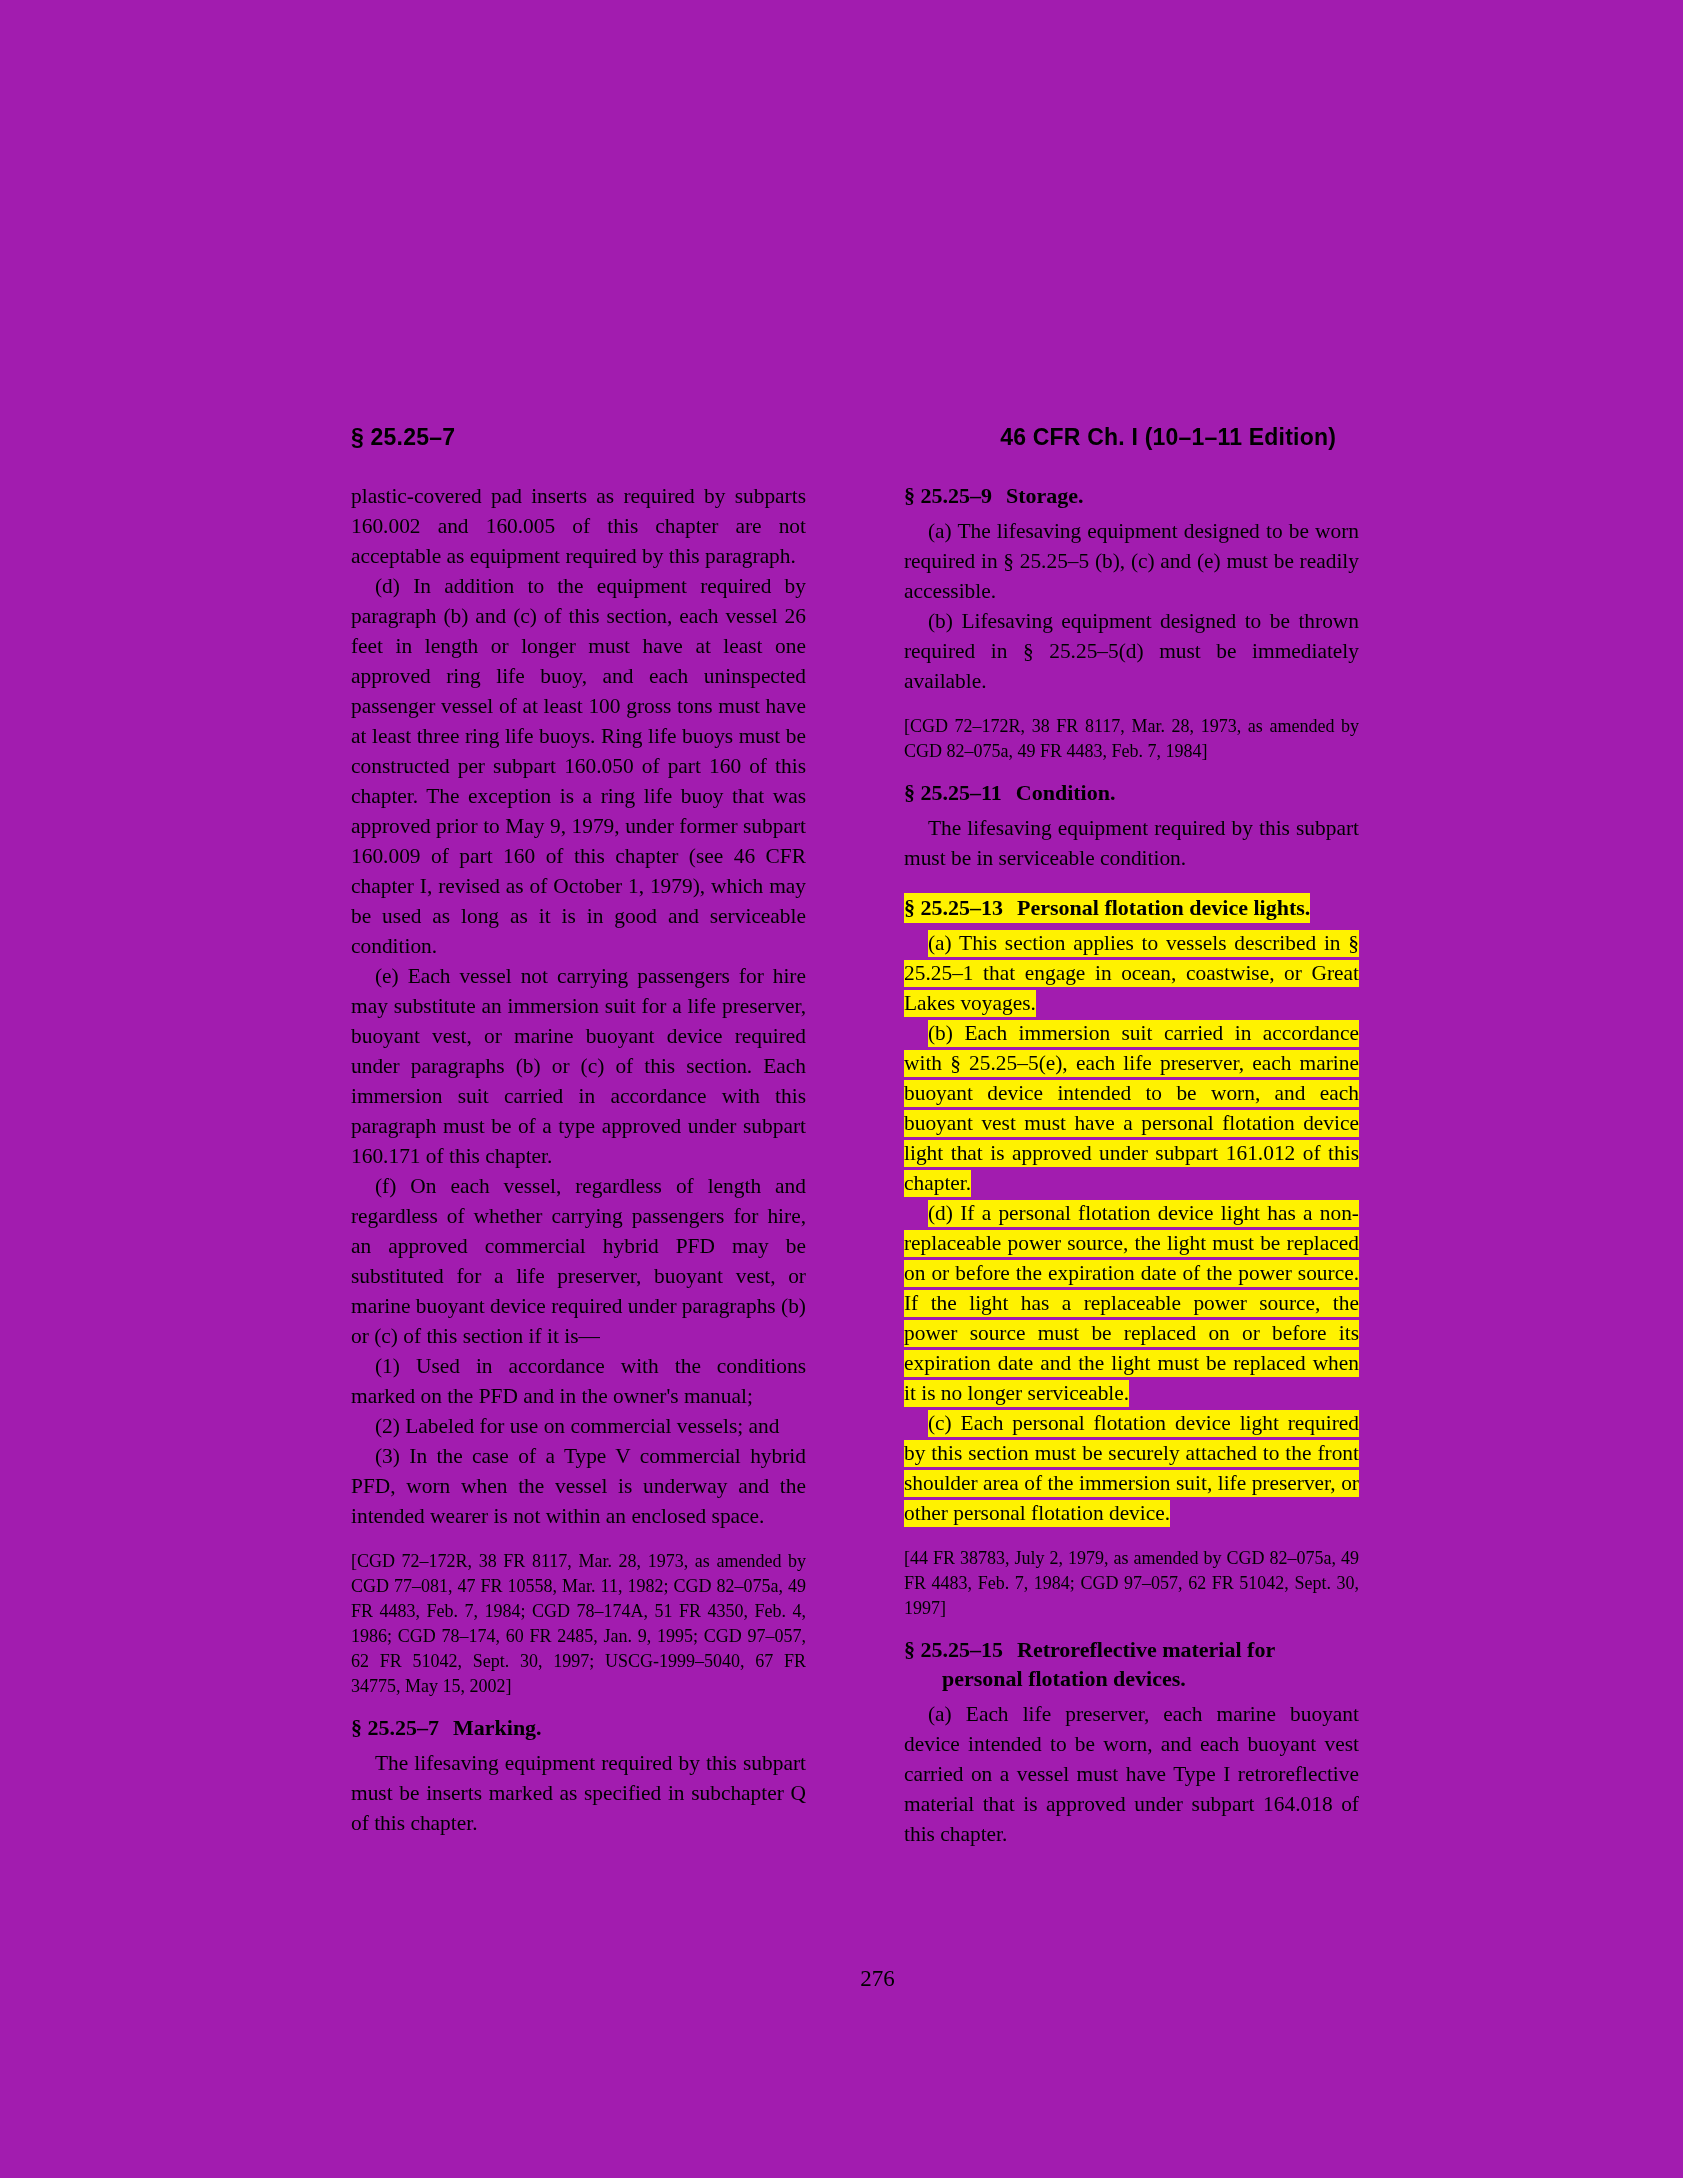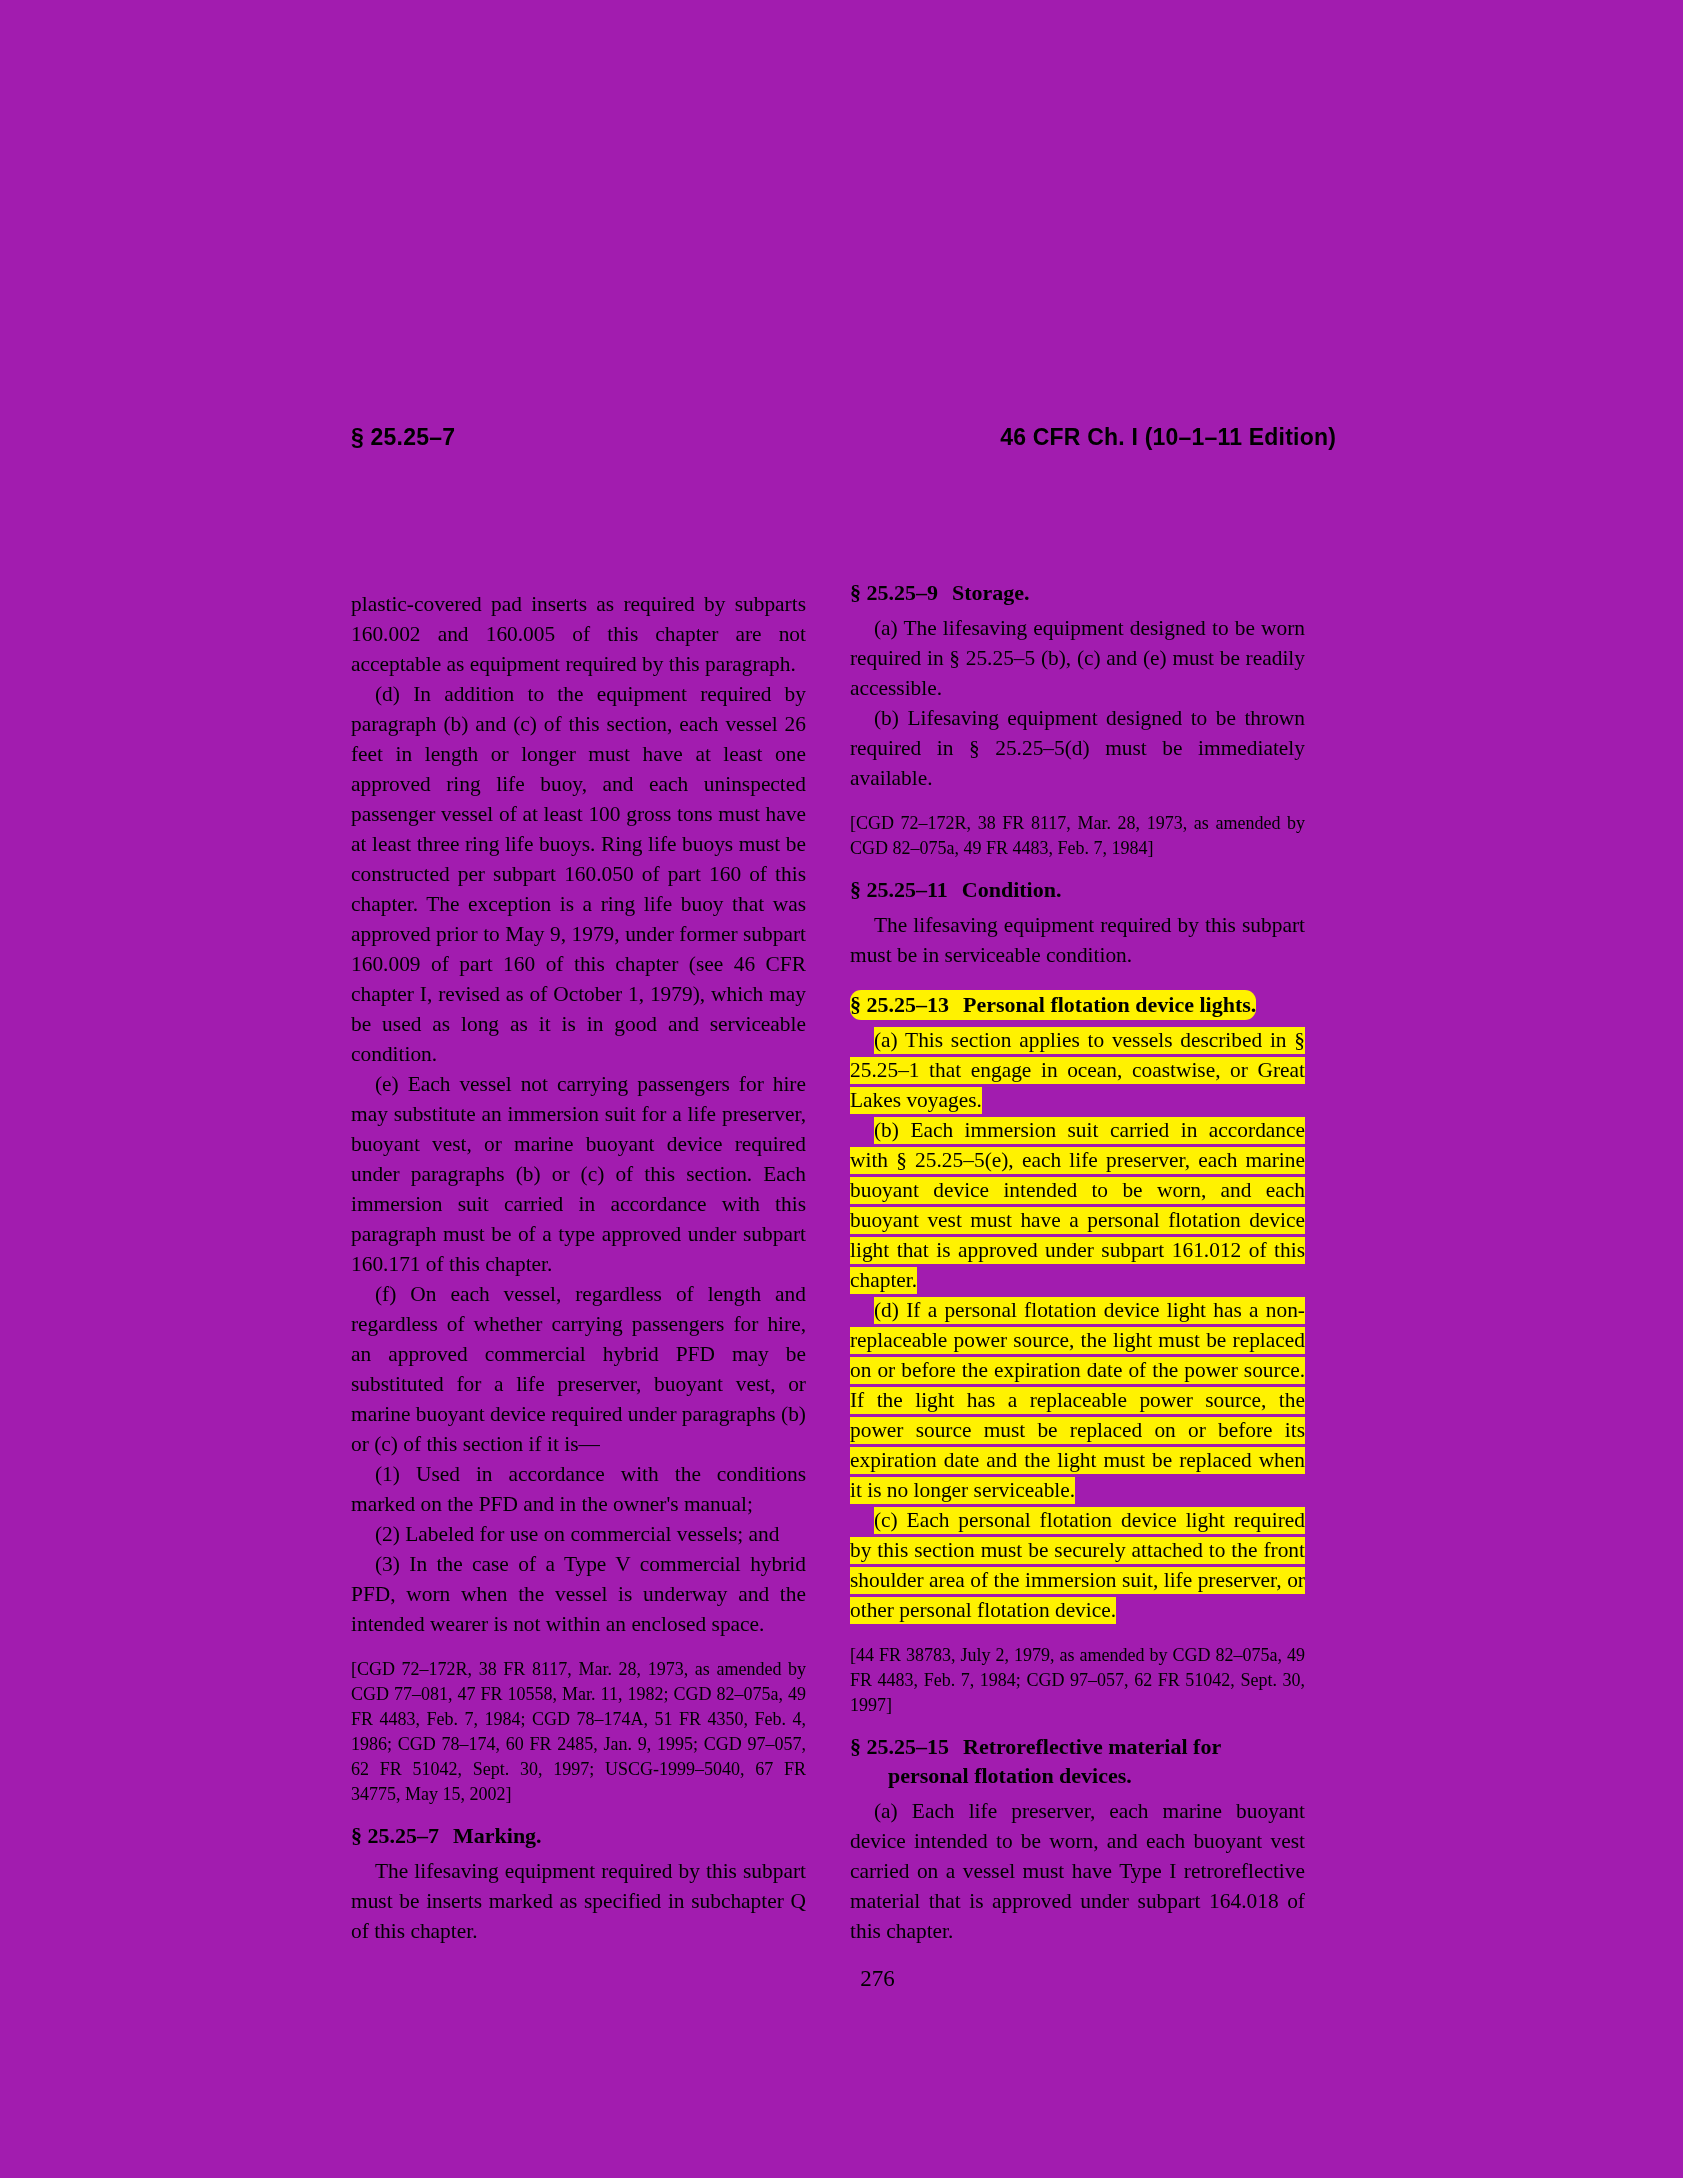--- a/index.html
+++ b/index.html
@@ -42,22 +42,21 @@
   .running-head .rh-right { white-space: nowrap; }
 
   
   .columns {
     position: absolute;
     left: 351px;
     top: 481px;
     width: 985px;
     height: 1465px;
     display: flex;
-    gap: 44px;
-    align-items: flex-end;
+    gap: 98px;
   }
   .col {
     width: 455px;
     flex: 0 0 455px;
   }
 
   
   .body-p {
     font-size: 21.4px;
     line-height: 30px;
@@ -92,21 +91,21 @@
   }
   .cite + .sec-head { margin-top: 14px; }
 
   
   .hl {
     background: #fff200;
     box-decoration-break: clone;
     -webkit-box-decoration-break: clone;
     padding: 1px 0 2px 0;
   }
-  .sec-head .hl { padding: 2px 0 3px 0; border-radius: 11px; }
+  .sec-head .hl { padding: 2px 0 3px 0; }
 
   
   .folio {
     position: absolute;
     top: 1966px;
     left: 0;
     width: 1683px;
     text-align: center;
     font-size: 23px;
     font-family: "Liberation Serif", "DejaVu Serif", serif;

